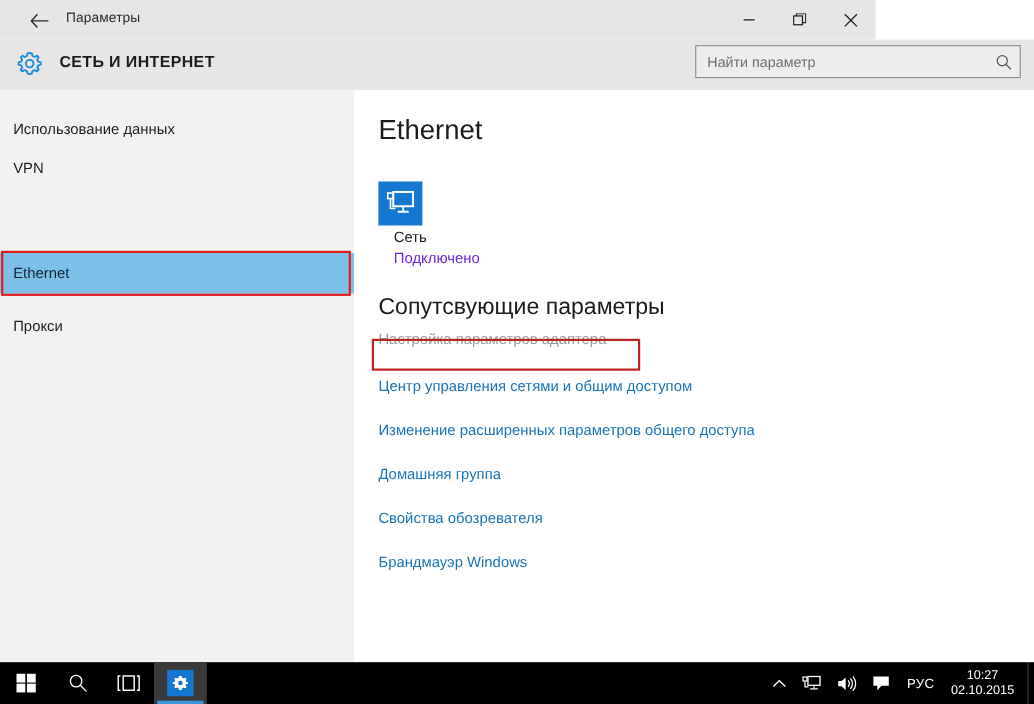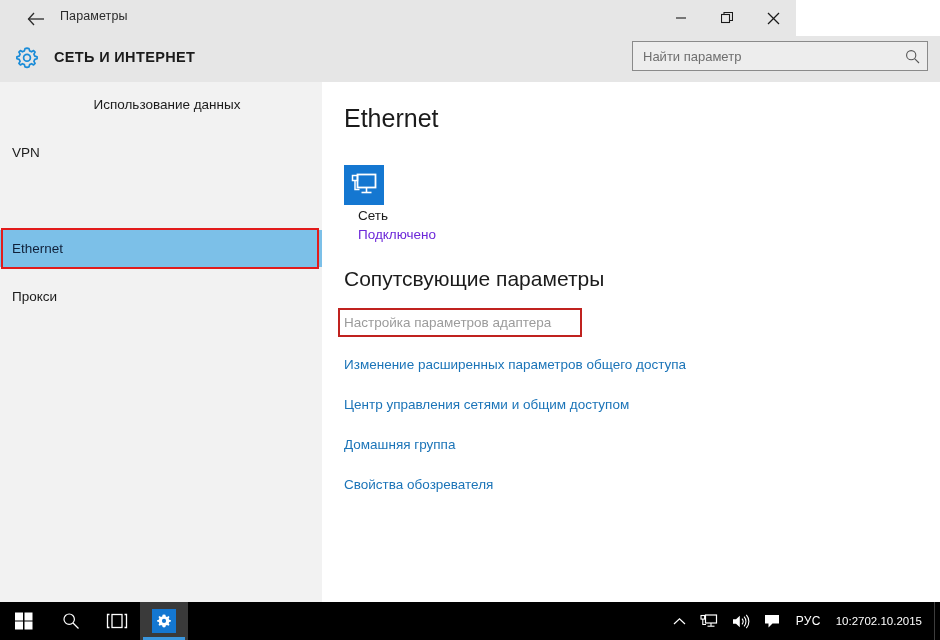--- a/index.html
+++ b/index.html
@@ -178,21 +178,21 @@
   .section-title {
     position: absolute;
     left: 22px; top: 185px;
     font-size: 21px;
     font-weight: normal;
     color: #1b1b1b;
   }
 
   .link-list {
     position: absolute;
-    left: 22px; top: 232px;
+    left: 22px; top: 218px;
     width: 560px;
   }
   .link-item {
     display: block;
     font-size: 13.5px;
     color: #1b74b8;
     text-decoration: none;
     line-height: 18px;
     margin-bottom: 22px;
     width: fit-content;
@@ -259,20 +259,21 @@
   .tray-lang {
     font-size: 12px;
     color: #ffffff;
     padding: 0 9px;
     letter-spacing: .3px;
   }
   .tray-clock {
     height: 38px;
     padding: 0 12px 0 6px;
     display: flex;
+    flex-direction: column;
     align-items: center;
     justify-content: center;
     color: #ffffff;
     font-size: 11.5px;
     line-height: 14px;
   }
   .tray-edge {
     width: 6px; height: 38px;
     border-left: 1px solid #3d3d3d;
   }
@@ -331,21 +332,21 @@
       <div class="search-icon">
         <svg width="15" height="15" viewBox="0 0 15 15" aria-hidden="true">
           <circle cx="6.2" cy="6.2" r="4.6" fill="none" stroke="#555" stroke-width="1.1"></circle>
           <line x1="9.6" y1="9.6" x2="14" y2="14" stroke="#555" stroke-width="1.1"></line>
         </svg>
       </div>
     </div>
   </div>
 
   <div class="sidebar">
-    <div class="nav-item" style="top:4px;justify-content:center;">
+    <div class="nav-item" style="top:17px;">
       <span>Использование данных</span>
     </div>
     <div class="nav-item" style="top:52px;">
       <span>VPN</span>
     </div>
     <div class="nav-item selected" style="top:148px;">
       <span>Ethernet</span>
     </div>
     <div class="nav-item" style="top:196px;">
       <span>Прокси</span>
@@ -368,24 +369,25 @@
       <div class="net-text">
         <div class="net-name">Сеть</div>
         <div class="net-status">Подключено</div>
       </div>
     </div>
 
     <div class="section-title">Сопутсвующие параметры</div>
 
     <div class="link-list">
       <a class="link-item muted first" href="#">Настройка параметров адаптера</a>
+      <a class="link-item" href="#">Центр управления сетями и общим доступом</a>
       <a class="link-item" href="#">Изменение расширенных параметров общего доступа</a>
-      <a class="link-item" href="#">Центр управления сетями и общим доступом</a>
       <a class="link-item" href="#">Домашняя группа</a>
       <a class="link-item" href="#">Свойства обозревателя</a>
+      <a class="link-item" href="#">Брандмауэр Windows</a>
     </div>
   </div>
 
   <div class="annot-nav"></div>
   <div class="annot-link"></div>
 
   <div class="taskbar">
     <div class="tb-btn tb-start">
       <svg width="20" height="20" viewBox="0 0 20 20" aria-hidden="true">
         <rect x="1" y="1.5" width="8" height="8" fill="#ffffff"></rect>

